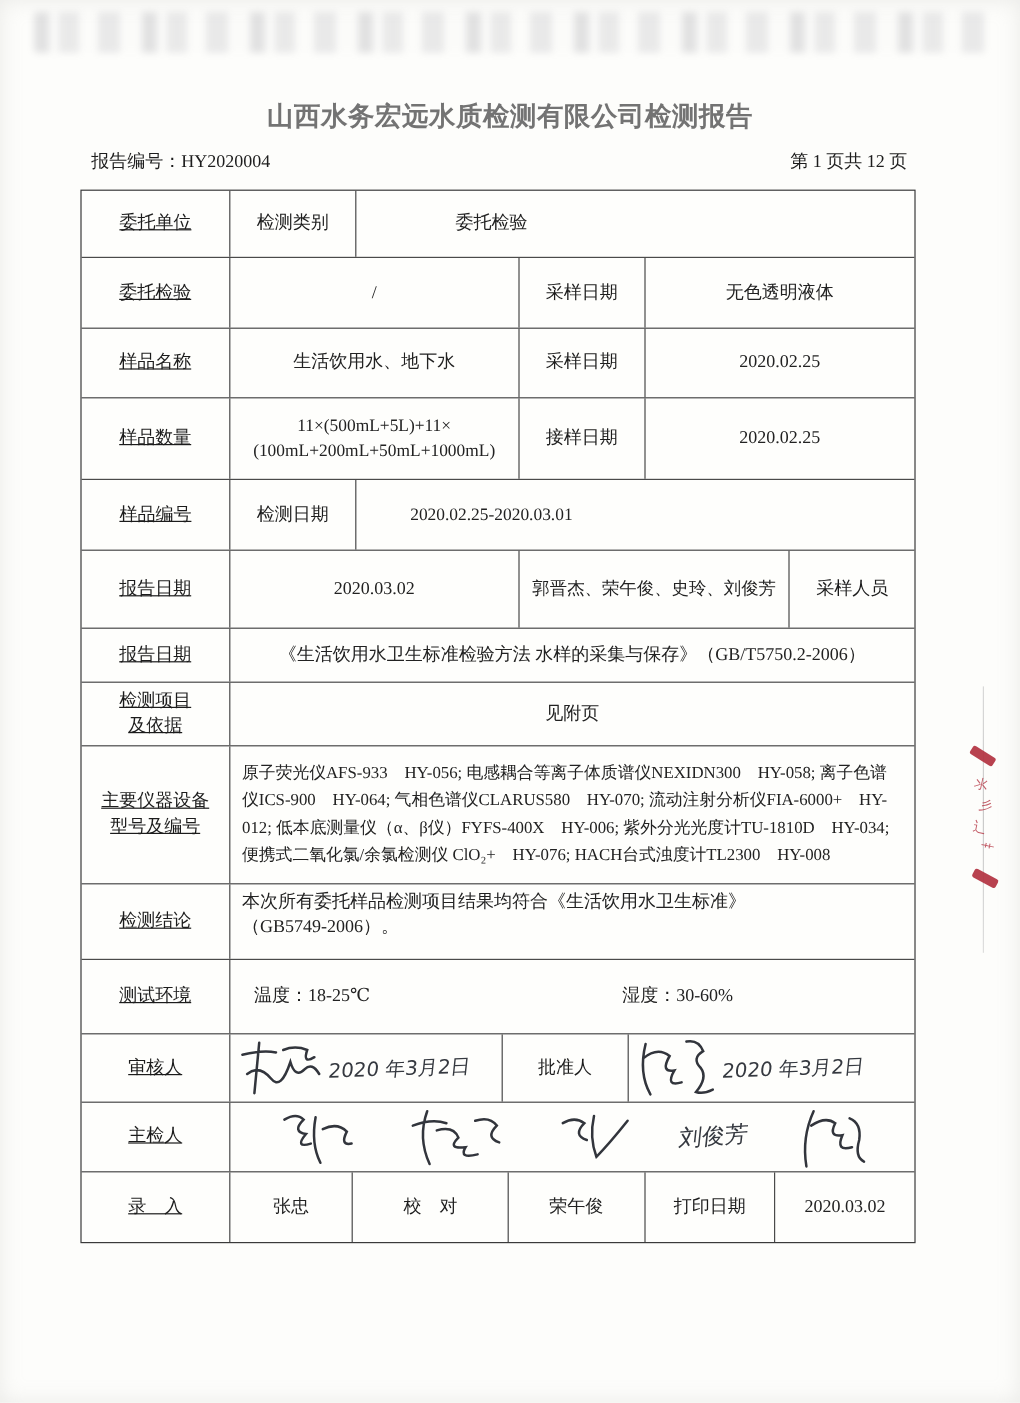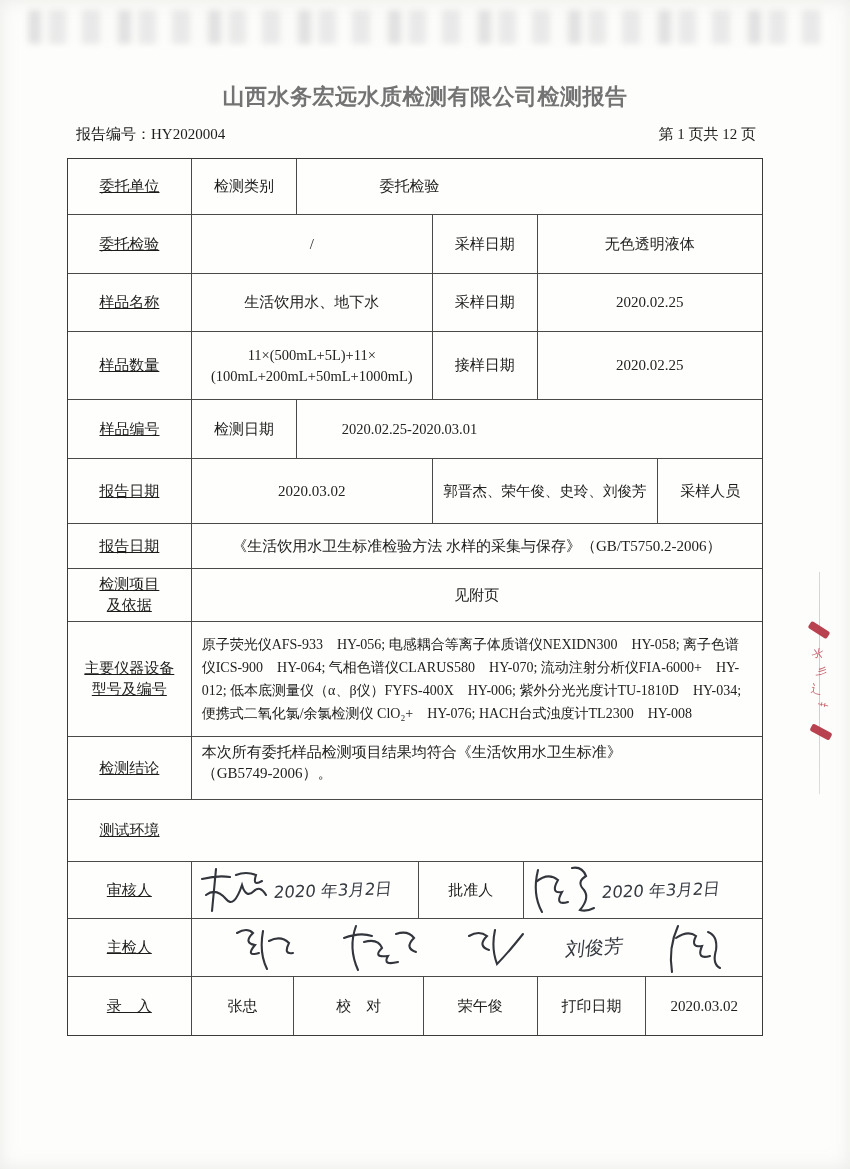--- a/index.html
+++ b/index.html
@@ -153,20 +153,24 @@
   <div class="row" style="height:63px">
     <div class="c lab" style="width:123px">检测结论</div>
     <div class="c hleft vtop" style="width:573px">
       <span>本次所有委托样品检测项目结果均符合《生活饮用水卫生标准》</span>
       <span>（GB5749-2006）。</span>
     </div>
   </div>
 
   <div class="row" style="height:62px">
     <div class="c lab" style="width:123px">测试环境</div>
+    <div class="c envcell" style="width:573px">
+      <span class="env-t">温度：18-25℃</span>
+      <span class="env-h">湿度：30-60%</span>
+    </div>
   </div>
 
   <div class="row" style="height:57px">
     <div class="c lab" style="width:123px">审核人</div>
     <div class="c sigrow" style="width:228px">
       <svg class="sigpath sig" width="78" height="50" viewBox="0 0 78 50">
         <path d="M6 14 Q22 10 34 12 M20 4 L16 46 M10 30 Q20 22 30 34 Q38 44 46 20 Q50 34 58 26 Q64 20 70 30"></path>
         <path d="M40 10 Q50 6 60 10 Q56 22 66 16"></path>
       </svg>
       <span class="hand">2020 年3月2日</span>

